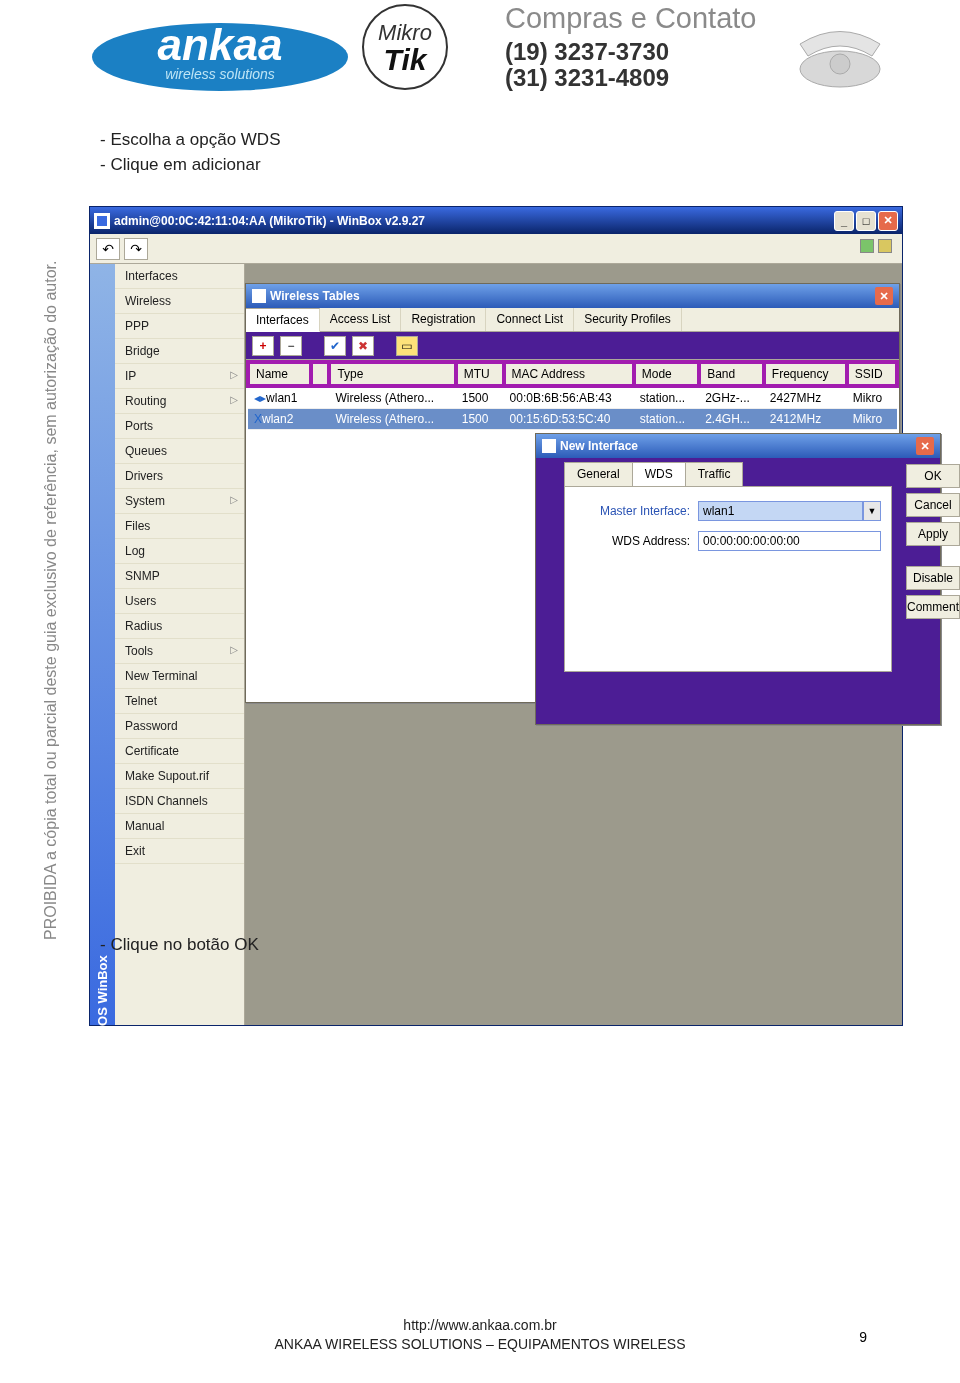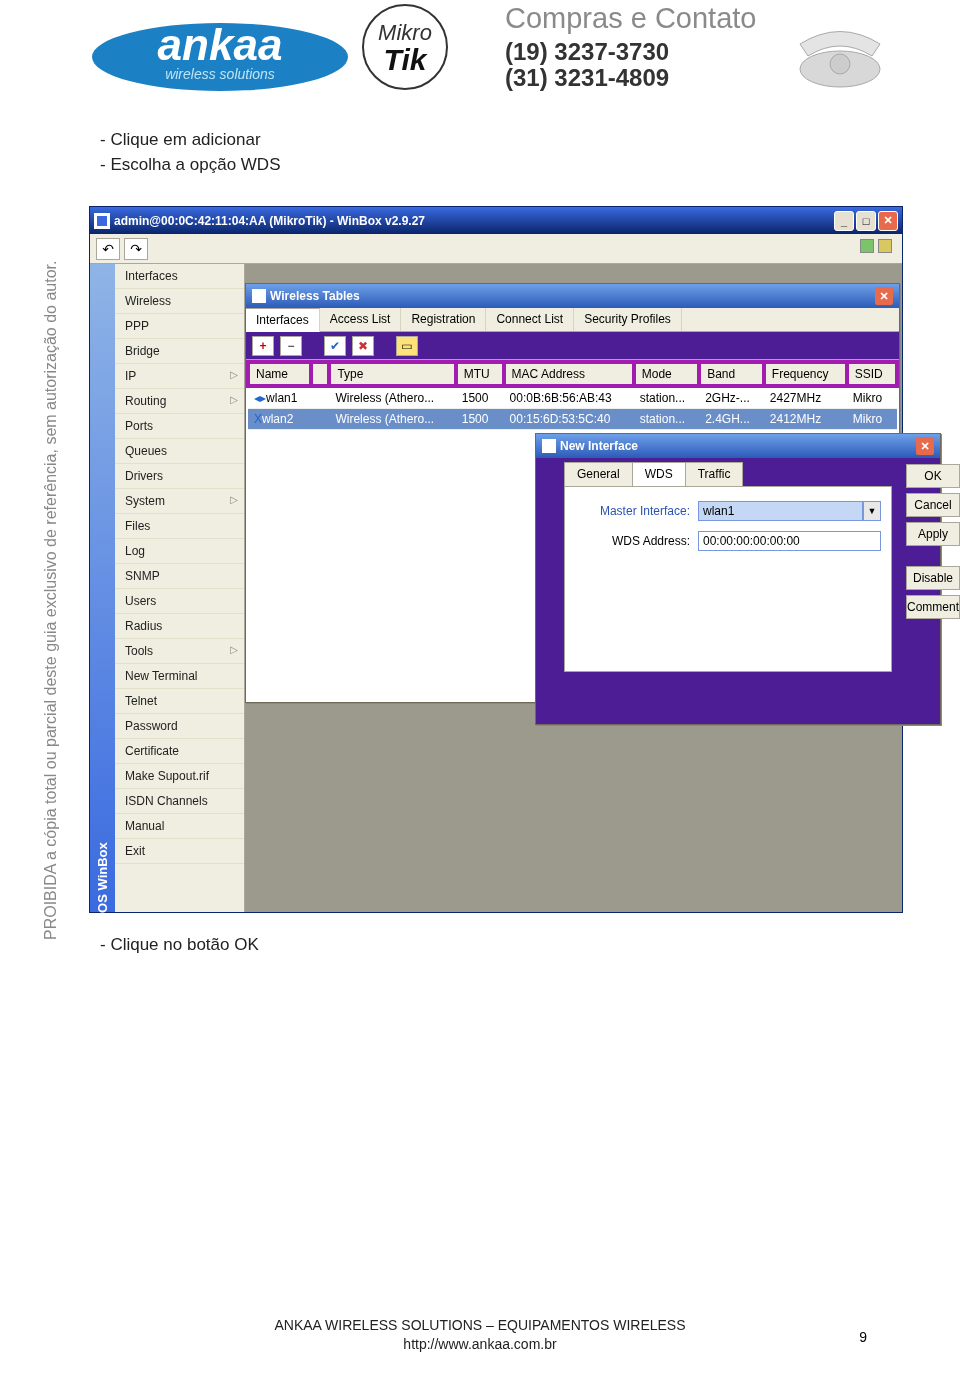--- a/index.html
+++ b/index.html
@@ -14,21 +14,21 @@
   .contact-phone { font-size: 24px; color: #333; font-family: Arial, sans-serif; font-weight: bold; line-height: 1.1; }
   .phone-icon { position: absolute; left: 790px; top: 14px; }
 
   
   .instr { position: absolute; left: 100px; top: 128px; font-size: 17px; color: #222; line-height: 1.45; font-family: Arial, sans-serif; }
 
   
   .watermark { position: absolute; left: 42px; top: 940px; transform: rotate(-90deg); transform-origin: left top; font-size: 16px; color: #888; font-family: Arial, sans-serif; white-space: nowrap;}
 
   
-  .winbox-window { position: absolute; left: 89px; top: 206px; width: 814px; height: 707px; border: 1px solid #0a246a; background: #ece9d8; font-size: 12px; }
+  .winbox-window { position: absolute; left: 89px; top: 206px; width: 814px; height: 820px; border: 1px solid #0a246a; background: #ece9d8; font-size: 12px; }
   .winbox-titlebar { height: 27px; background: linear-gradient(to bottom, #3a6ae0, #0a246a); display: flex; align-items: center; padding: 0 4px; }
   .winbox-title { color: #fff; font-weight: bold; font-size: 12px; margin-left: 4px; flex: 1; }
   .win-controls { display: flex; gap: 2px; }
   .win-btn { width: 20px; height: 20px; background: #e6e1d2; border: 1px solid #fff; border-radius: 3px; display: flex; align-items: center; justify-content: center; font-size: 11px; font-weight: bold; }
   .win-btn.close { background: #e66a4b; color: #fff; }
 
   .winbox-toolbar { height: 30px; background: #f0eee0; border-bottom: 1px solid #aca899; display: flex; align-items: center; padding: 0 6px; gap: 4px; }
   .tb-btn { width: 24px; height: 22px; border: 1px solid #aca899; background: #fff; display: flex; align-items: center; justify-content: center; font-size: 14px; }
 
   .winbox-body { display: flex; height: calc(100% - 57px); }
@@ -116,22 +116,22 @@
       <ellipse cx="50" cy="55" rx="40" ry="18" fill="#d8d8d8" stroke="#aaa"></ellipse>
       <path d="M 10 30 Q 50 5 90 30 L 82 42 Q 50 22 18 42 Z" fill="#e4e4e4" stroke="#aaa"></path>
       <circle cx="50" cy="50" r="10" fill="#ccc" stroke="#aaa"></circle>
     </svg>
   </div>
 </div>
 
 <div class="watermark">PROIBIDA a cópia total ou parcial deste guia exclusivo de referência, sem autorização do autor.</div>
 
 <div class="instr">
+  <div>- Escolha a opção WDS</div>
   <div>- Clique em adicionar</div>
-  <div>- Escolha a opção WDS</div>
 </div>
 
 <div class="winbox-window">
   <div class="winbox-titlebar">
     <svg width="16" height="16">
         <rect width="16" height="16" fill="#fff"></rect>
         <rect x="3" y="3" width="10" height="10" fill="#3a6ae0"></rect>
       </svg>
     <span class="winbox-title">admin@00:0C:42:11:04:AA (MikroTik) - WinBox v2.9.27</span>
     <div class="win-controls">
@@ -285,16 +285,16 @@
           <button class="ni-btn">Disable</button>
           <button class="ni-btn">Comment</button>
         </div>
     </div>
   </div>
 </div>
 
 <div class="after-text">- Clique no botão OK</div>
 
 <div class="page-footer">
+  <div>http://www.ankaa.com.br</div>
   <div>ANKAA WIRELESS SOLUTIONS – EQUIPAMENTOS WIRELESS</div>
-  <div>http://www.ankaa.com.br</div>
 </div>
 <div class="page-num">9</div>
 
 </body></html>

